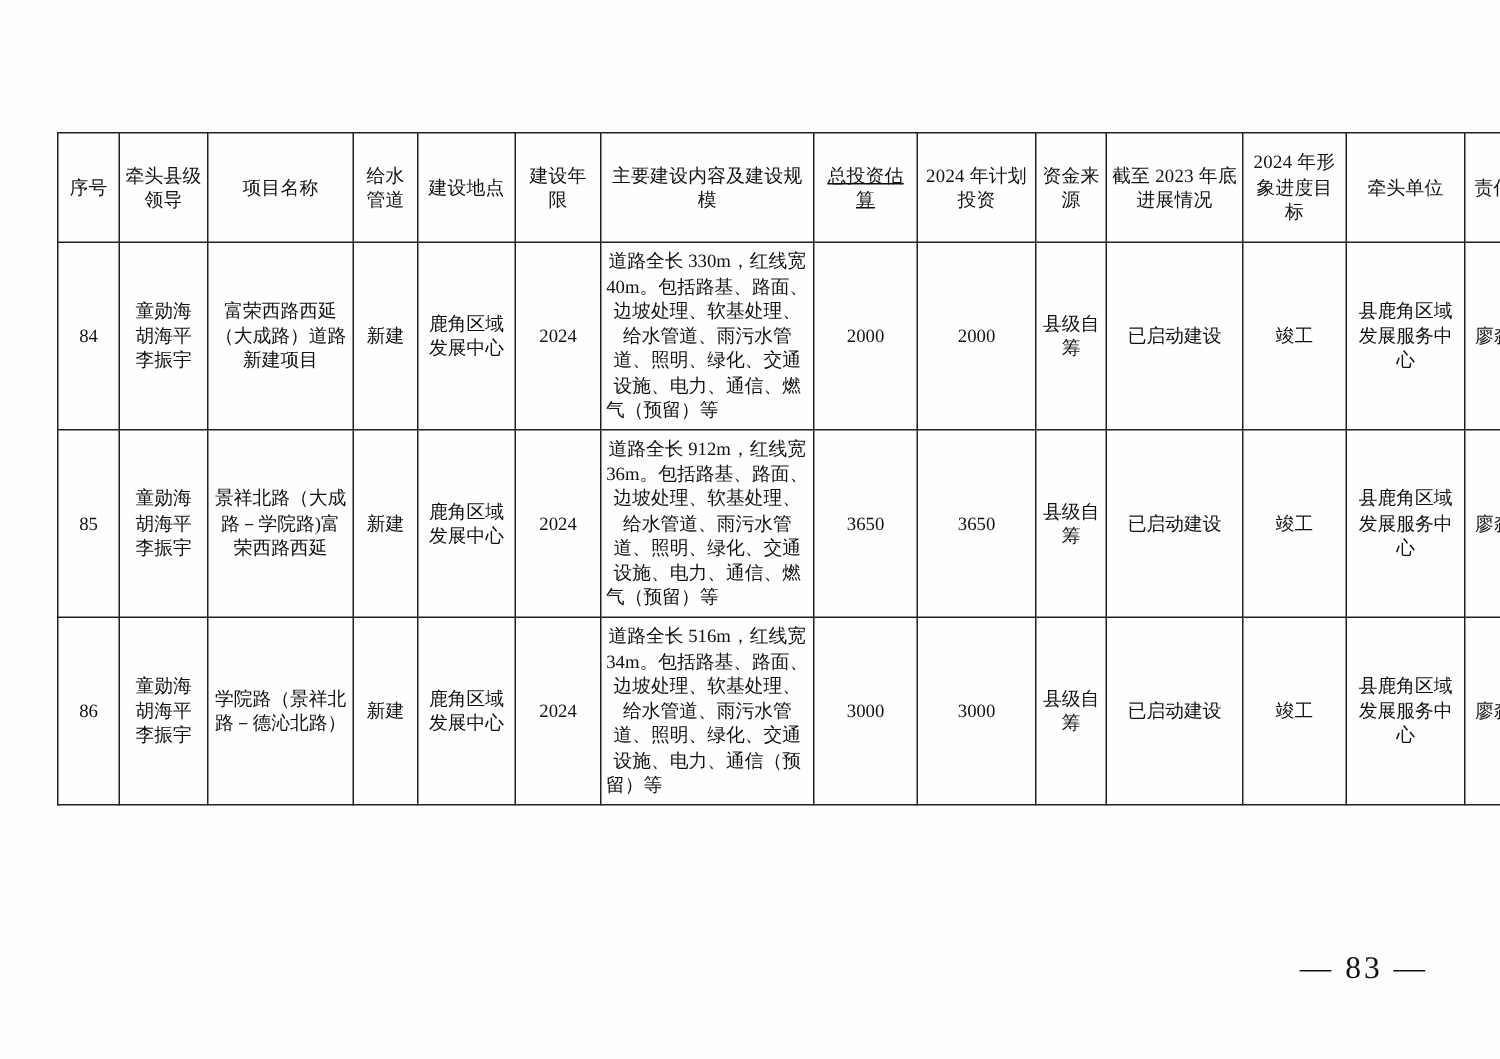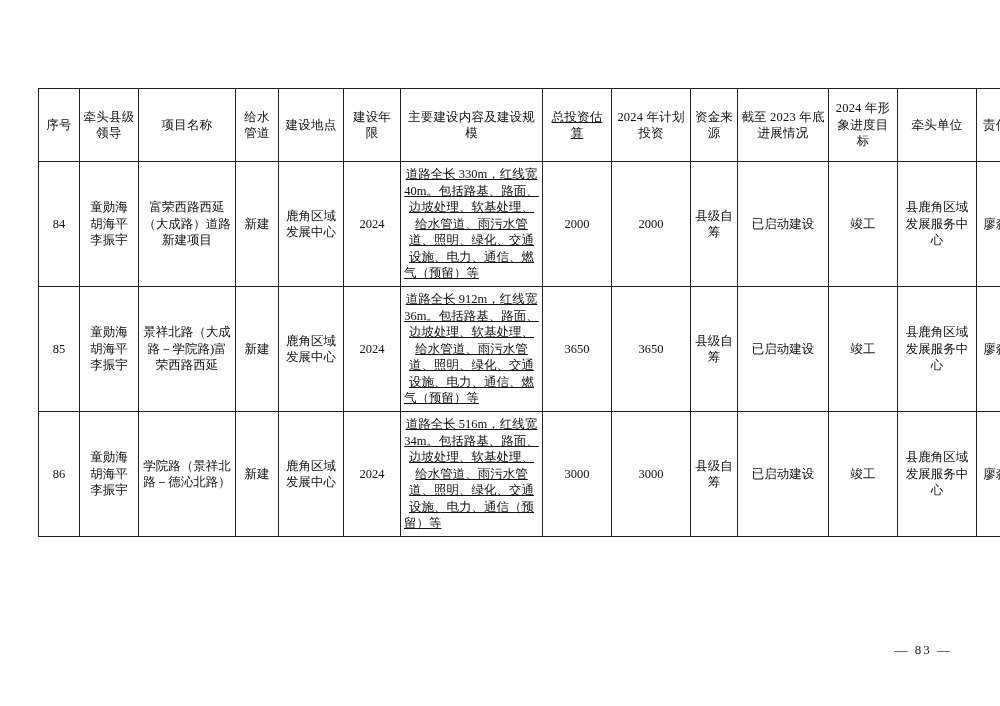--- a/index.html
+++ b/index.html
@@ -66,27 +66,26 @@
   .c-goal  { width: 62px; }
   .c-unit  { width: 72px; }
   .c-person{ width: 44px; }
 
   td.content-cell {
     text-align: justify;
     text-align-last: left;
     padding: 4px 6px;
     font-size: 12.3px;
     line-height: 1.5;
-    text-decoration: underline;
   }
   .footer {
     position: absolute;
     right: 48px;
     bottom: 48px;
-    font-size: 13px;
+    font-size: 21px;
     font-family: "Liberation Serif", serif;
     color: #111;
     letter-spacing: 2px;
   }
 </style>
 </head>
 <body>
 
 <div class="page">
 

